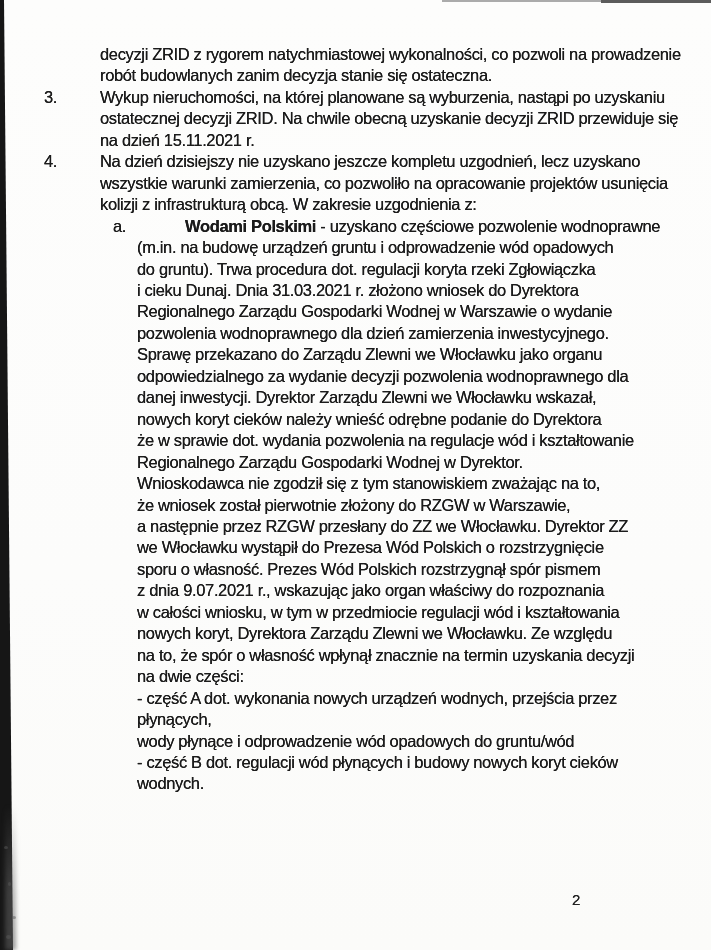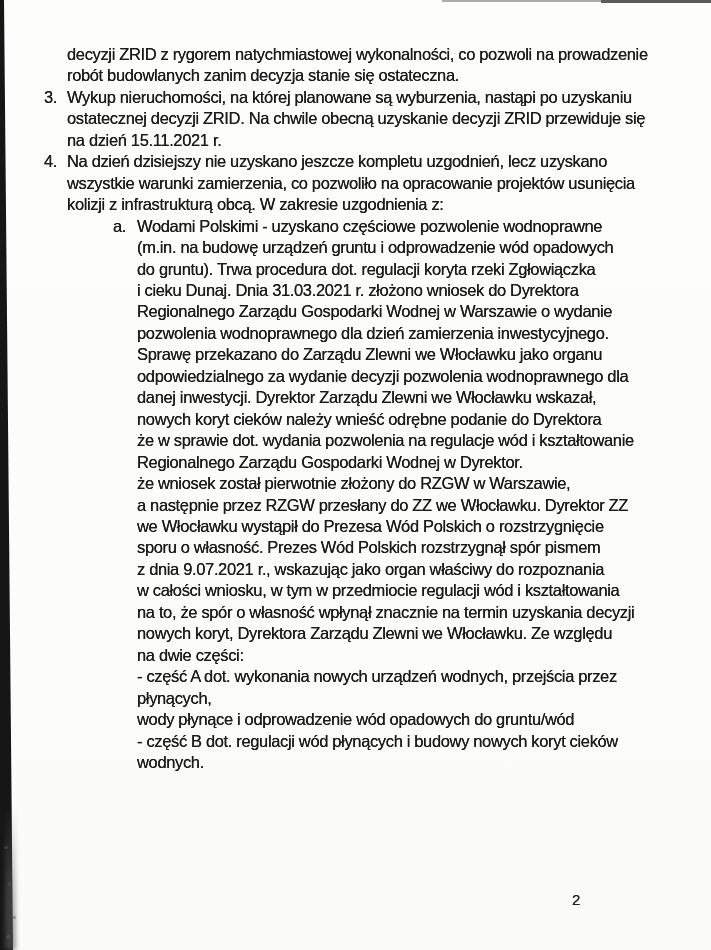--- a/index.html
+++ b/index.html
@@ -46,25 +46,25 @@
   .text {
     position: absolute;
     left: 0; top: 44px;
     width: 711px;
     font-size: 16.5px;
     line-height: 21.45px;
     letter-spacing: -0.35px;
     white-space: nowrap;
     text-shadow: 0 0 0.5px currentColor;
   }
-  .ln { position: relative; padding-left: 67px; }
+  .ln { position: relative; padding-left: 100px; }
   .ln.sub { padding-left: 137px; }
   .marker { position: absolute; left: 44px; top: 0; }
   .marker.subm { left: 113px; }
-  .b { font-weight: 400; }
+  .b { font-weight: 700; margin-left: 48px; }
   .pagenum {
     position: absolute;
     left: 572px; top: 891px;
     font-size: 15px;
     line-height: 18px;
     letter-spacing: 0;
     color: #222;
     text-shadow: 0 0 0.5px currentColor;
     font-family: "Liberation Sans", "DejaVu Sans", sans-serif;
   }
@@ -110,28 +110,29 @@
     <div class="ln sub">do gruntu). Trwa procedura dot. regulacji koryta rzeki Zgłowiączka</div>
     <div class="ln sub">i cieku Dunaj. Dnia 31.03.2021 r. złożono wniosek do Dyrektora</div>
     <div class="ln sub">Regionalnego Zarządu Gospodarki Wodnej w Warszawie o wydanie</div>
     <div class="ln sub">pozwolenia wodnoprawnego dla dzień zamierzenia inwestycyjnego.</div>
     <div class="ln sub">Sprawę przekazano do Zarządu Zlewni we Włocławku jako organu</div>
     <div class="ln sub">odpowiedzialnego za wydanie decyzji pozwolenia wodnoprawnego dla</div>
     <div class="ln sub">danej inwestycji. Dyrektor Zarządu Zlewni we Włocławku wskazał,</div>
     <div class="ln sub">nowych koryt cieków należy wnieść odrębne podanie do Dyrektora</div>
     <div class="ln sub">że w sprawie dot. wydania pozwolenia na regulacje wód i kształtowanie</div>
     <div class="ln sub">Regionalnego Zarządu Gospodarki Wodnej w Dyrektor.</div>
+    <div class="ln sub">Wnioskodawca nie zgodził się z tym stanowiskiem zważając na to,</div>
     <div class="ln sub">że wniosek został pierwotnie złożony do RZGW w Warszawie,</div>
     <div class="ln sub">a następnie przez RZGW przesłany do ZZ we Włocławku. Dyrektor ZZ</div>
     <div class="ln sub">we Włocławku wystąpił do Prezesa Wód Polskich o rozstrzygnięcie</div>
     <div class="ln sub">sporu o własność. Prezes Wód Polskich rozstrzygnął spór pismem</div>
     <div class="ln sub">z dnia 9.07.2021 r., wskazując jako organ właściwy do rozpoznania</div>
     <div class="ln sub">w całości wniosku, w tym w przedmiocie regulacji wód i kształtowania</div>
+    <div class="ln sub">nowych koryt, Dyrektora Zarządu Zlewni we Włocławku. Ze względu</div>
     <div class="ln sub">na to, że spór o własność wpłynął znacznie na termin uzyskania decyzji</div>
-    <div class="ln sub">nowych koryt, Dyrektora Zarządu Zlewni we Włocławku. Ze względu</div>
     <div class="ln sub">na dwie części:</div>
     <div class="ln sub">- część A dot. wykonania nowych urządzeń wodnych, przejścia przez</div>
     <div class="ln sub">płynących,</div>
     <div class="ln sub">wody płynące i odprowadzenie wód opadowych do gruntu/wód</div>
     <div class="ln sub">- część B dot. regulacji wód płynących i budowy nowych koryt cieków</div>
     <div class="ln sub">wodnych.</div>
 
   </div>
 
   <div class="pagenum">2</div>

